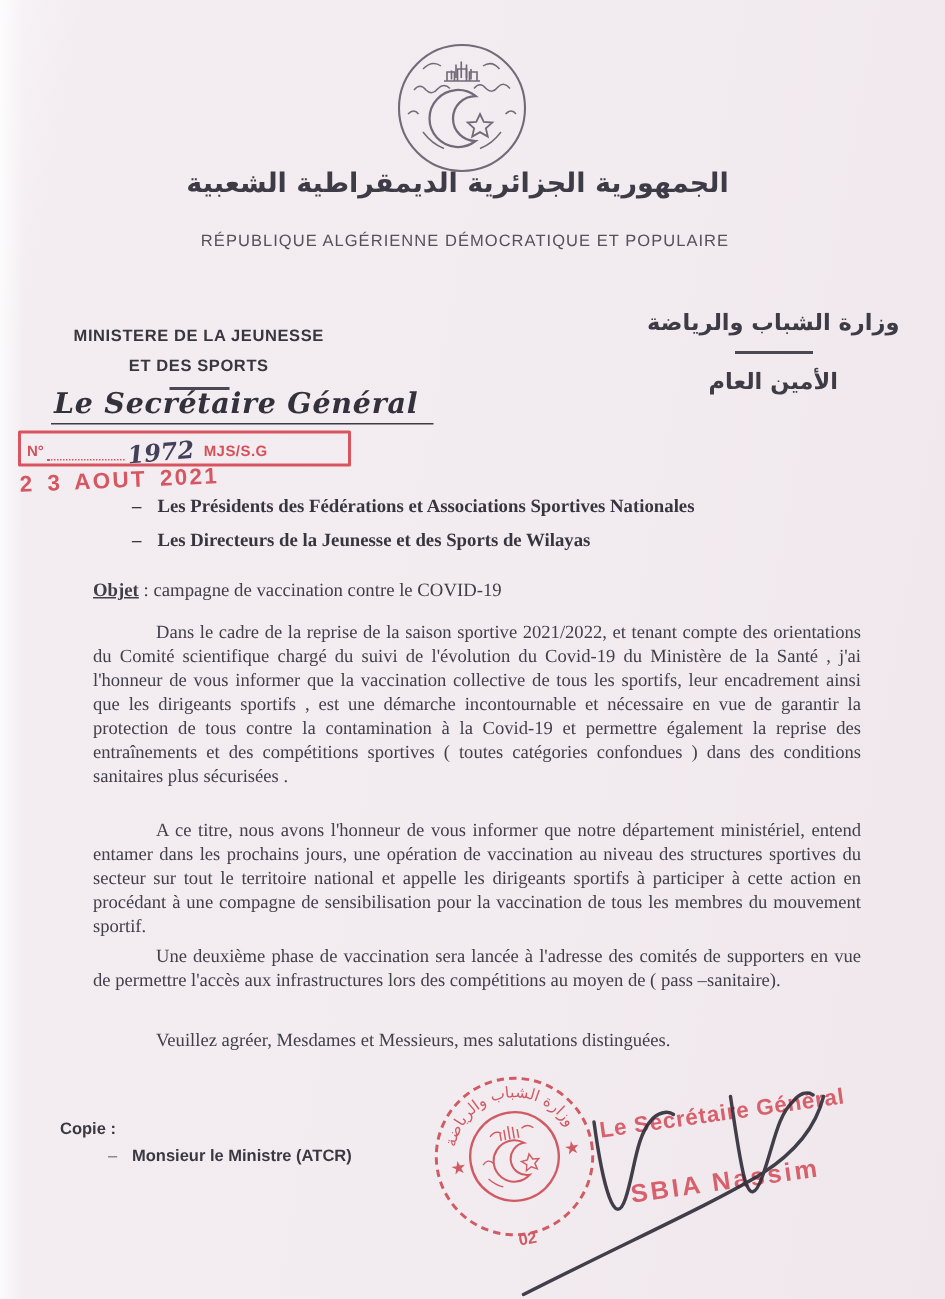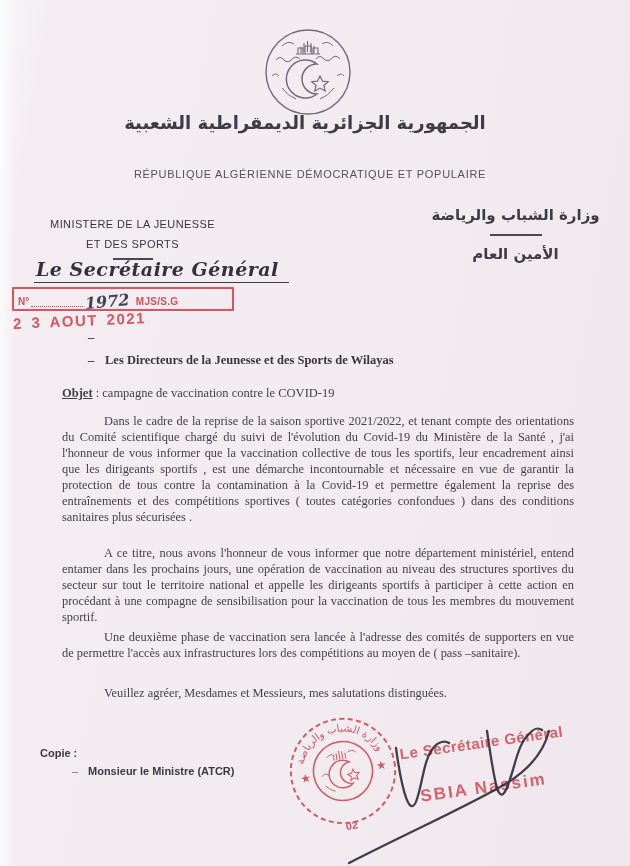--- a/index.html
+++ b/index.html
@@ -22,29 +22,29 @@
   .abs{position:absolute;}
 
   
   .emblem{left:262px;top:26px;width:92px;height:92px;}
   .title-ar{
     left:0;top:112px;width:610px;text-align:center;
     font-family:"DejaVu Sans", sans-serif;font-weight:bold;
     font-size:18px;color:#3d3b46;letter-spacing:1px;
   }
   .title-fr{
-    left:0;top:168px;width:620px;text-align:center;
+    left:0;top:155px;width:620px;text-align:center;
     font-family:"Liberation Sans", sans-serif;
     font-size:11px;color:#54515c;letter-spacing:.7px;
   }
 
   
   .min-fr{
     left:40px;top:214px;width:185px;text-align:center;
-    font-family:"Liberation Sans", sans-serif;font-weight:normal;
+    font-family:"Liberation Sans", sans-serif;font-weight:bold;
     font-size:11px;line-height:20px;color:#38363f;letter-spacing:.4px;
   }
   .min-fr .rule{display:block;width:40px;height:2px;background:#4a4852;margin:4px auto 0;}
   .min-ar{
     left:428px;top:206px;width:175px;text-align:center;
     font-family:"DejaVu Sans", sans-serif;font-weight:bold;
     font-size:15px;color:#3d3b46;
   }
   .min-ar .rule{display:block;width:52px;height:1.5px;background:#4a4852;margin:10px auto 9px;}
   .sg-fr{
@@ -167,20 +167,21 @@
   <div class="abs ref-box">
     <span class="no">N°</span>
     <span class="leader"></span>
     <span class="num">1972</span>
     <span class="suffix">MJS/S.G</span>
   </div>
   <div class="abs date-stamp">2 3 AOUT 2021</div>
 
   <div class="abs recipient r1">
     <span class="dash">–</span>
+    <span>Les Présidents des Fédérations et Associations Sportives Nationales</span>
   </div>
   <div class="abs recipient r2">
     <span class="dash">–</span>
     <span>Les Directeurs de la Jeunesse et des Sports de Wilayas</span>
   </div>
 
   <div class="abs subject">
     <b>Objet</b><span> : campagne de vaccination contre le COVID-19</span>
   </div>
 

